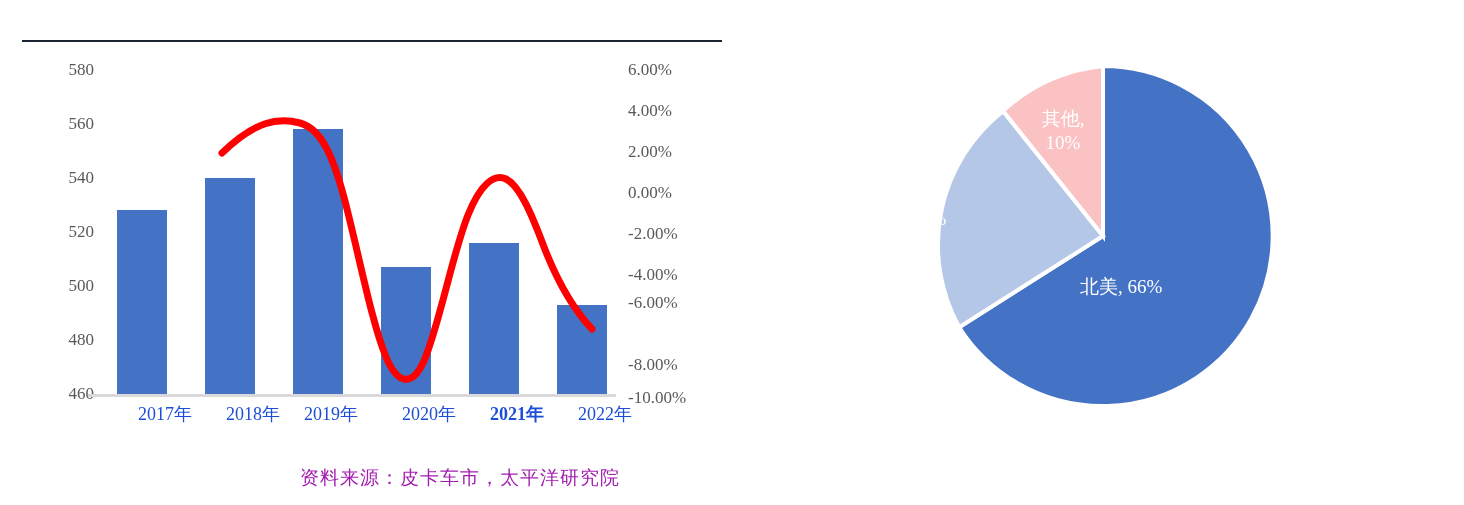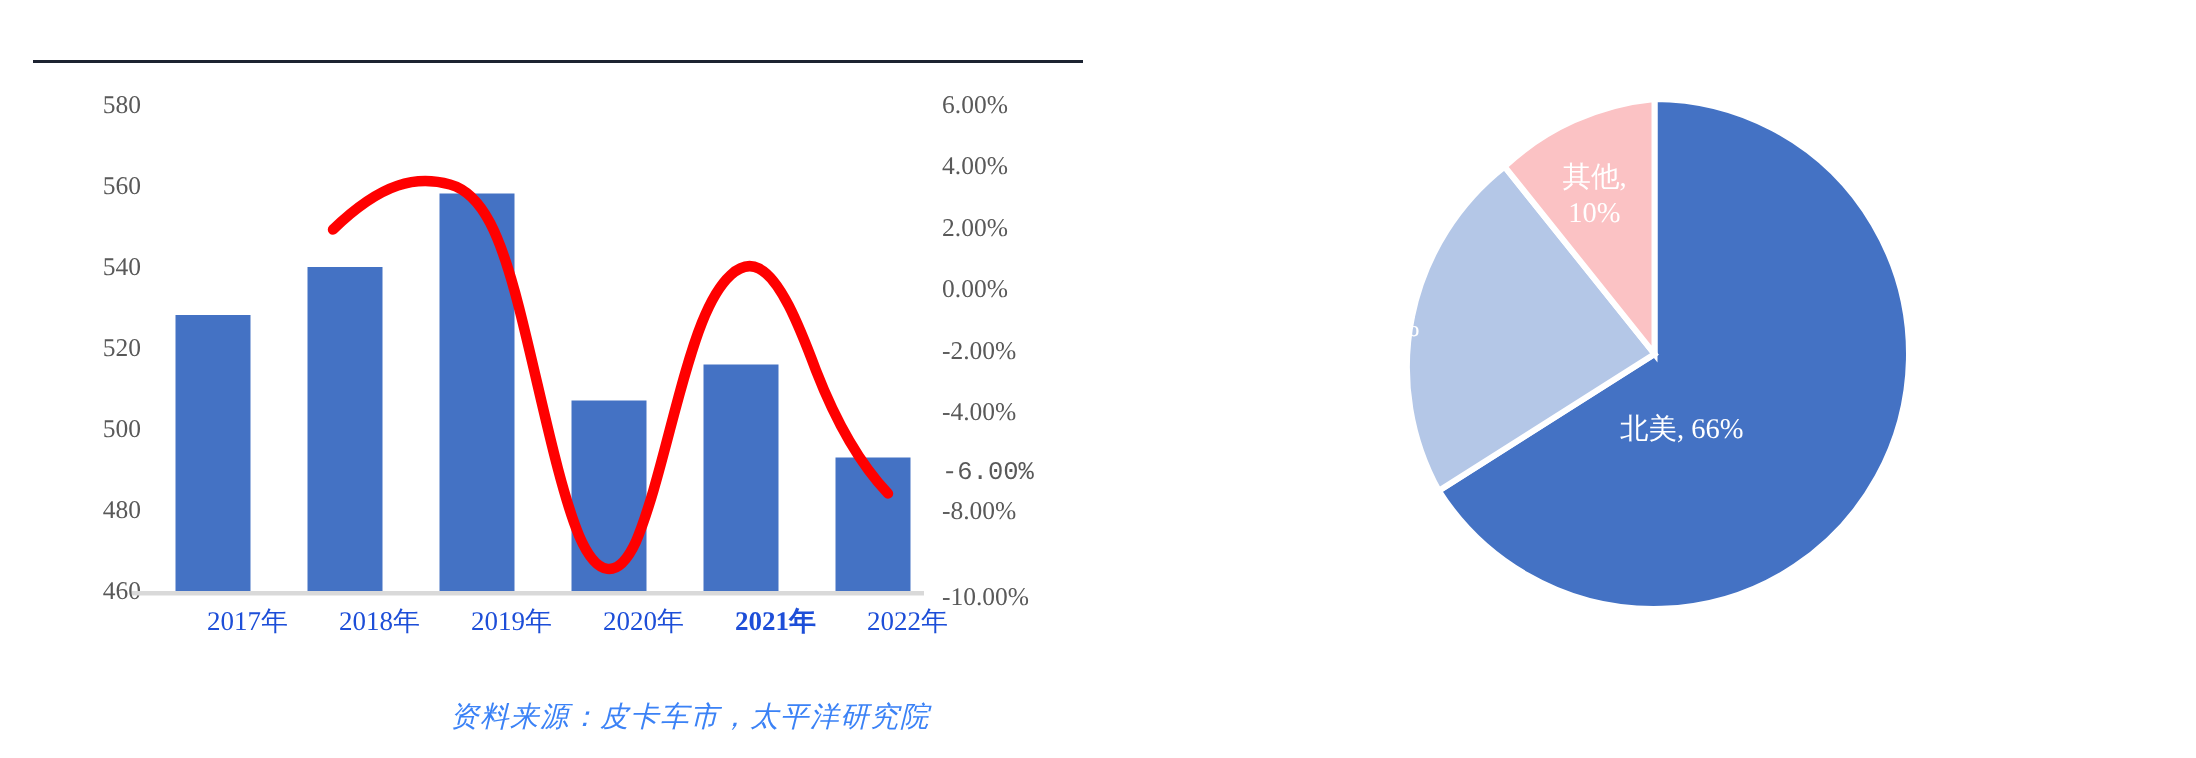--- a/index.html
+++ b/index.html
@@ -45,22 +45,21 @@
     border-top: 2px solid #1c2331;
   }
   .left-title  { left: 28px; }
   .left-rule   { left: 22px; width: 700px; }
 
   
   .source {
     position: absolute;
     bottom: 14px;
     font-size: 19px;
-    color: #3b82f6;
-    font-style: italic;
+    color: #a21caf;
     font-family: "Liberation Serif", "DejaVu Serif", serif;
     white-space: nowrap;
     letter-spacing: 1px;
   }
   .left-source  { left: 300px; }
 
   
   .combo-wrap {
     position: absolute;
     left: 0;
@@ -153,22 +152,22 @@
       <div class="axis-label y-left-label" style="top:221px;">500</div>
       <div class="axis-label y-left-label" style="top:275px;">480</div>
       <div class="axis-label y-left-label" style="top:329px;">460</div>
 
       <div class="axis-label y-right-label" style="top:5px;">6.00%</div>
       <div class="axis-label y-right-label" style="top:46px;">4.00%</div>
       <div class="axis-label y-right-label" style="top:87px;">2.00%</div>
       <div class="axis-label y-right-label" style="top:128px;">0.00%</div>
       <div class="axis-label y-right-label" style="top:169px;">-2.00%</div>
       <div class="axis-label y-right-label" style="top:210px;">-4.00%</div>
-      <div class="axis-label y-right-label" style="top:251px;font-family:Liberation Mono, monospace;">-6.00%</div>
-      <div class="axis-label y-right-label" style="top:276px;">-8.00%</div>
+      <div class="axis-label y-right-label" style="top:238px;">-6.00%</div>
+      <div class="axis-label y-right-label" style="top:300px;">-8.00%</div>
       <div class="axis-label y-right-label" style="top:333px;">-10.00%</div>
 
       <div class="bar" style="left:117px; width:50px; top:155px;  height:184px;"></div>
       <div class="bar" style="left:205px; width:50px; top:123px;  height:216px;"></div>
       <div class="bar" style="left:293px; width:50px; top:74px;   height:265px;"></div>
       <div class="bar" style="left:381px; width:50px; top:212px;  height:127px;"></div>
       <div class="bar" style="left:469px; width:50px; top:188px;  height:151px;"></div>
       <div class="bar" style="left:557px; width:50px; top:250px;  height:89px;"></div>
 
       <div class="baseline"></div>
@@ -180,21 +179,21 @@
                  C 360,205 372,268 386,302
                  C 398,330 412,332 424,306
                  C 440,268 452,200 468,160
                  C 480,130 494,118 506,124
                  C 520,131 532,160 544,192
                  C 558,228 574,255 592,274" fill="none" stroke="#ff0000" stroke-width="7" stroke-linecap="round" stroke-linejoin="round"></path>
       </svg>
 
       <div class="x-label" style="left:92px;  width:100px;">2017年</div>
       <div class="x-label" style="left:180px; width:100px;">2018年</div>
-      <div class="x-label" style="left:268px; width:100px;">2019年</div>
+      <div class="x-label" style="left:258px; width:100px;">2019年</div>
       <div class="x-label" style="left:356px; width:100px;">2020年</div>
       <div class="x-label" style="left:444px; width:100px;font-weight:bold;">2021年</div>
       <div class="x-label" style="left:532px; width:100px;">2022年</div>
     </div>
 
     <div class="source left-source">资料来源：皮卡车市，太平洋研究院</div>
   </div>
 
   <div class="panel panel-right">
 

